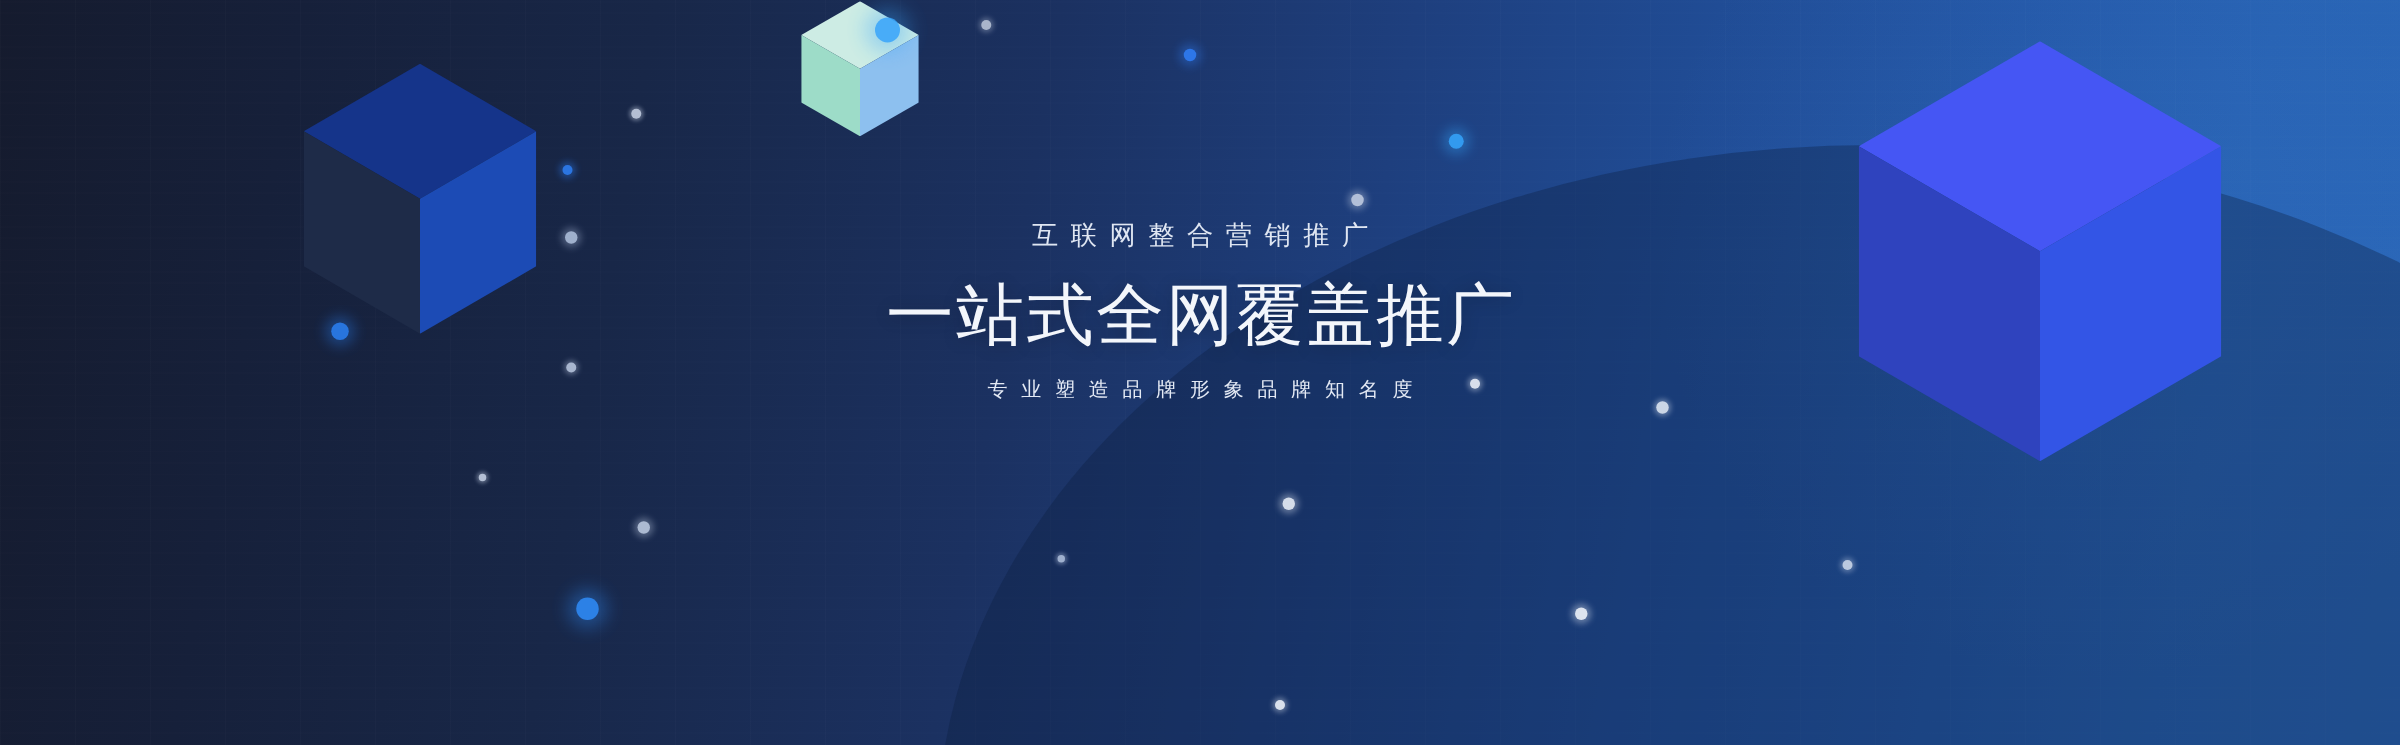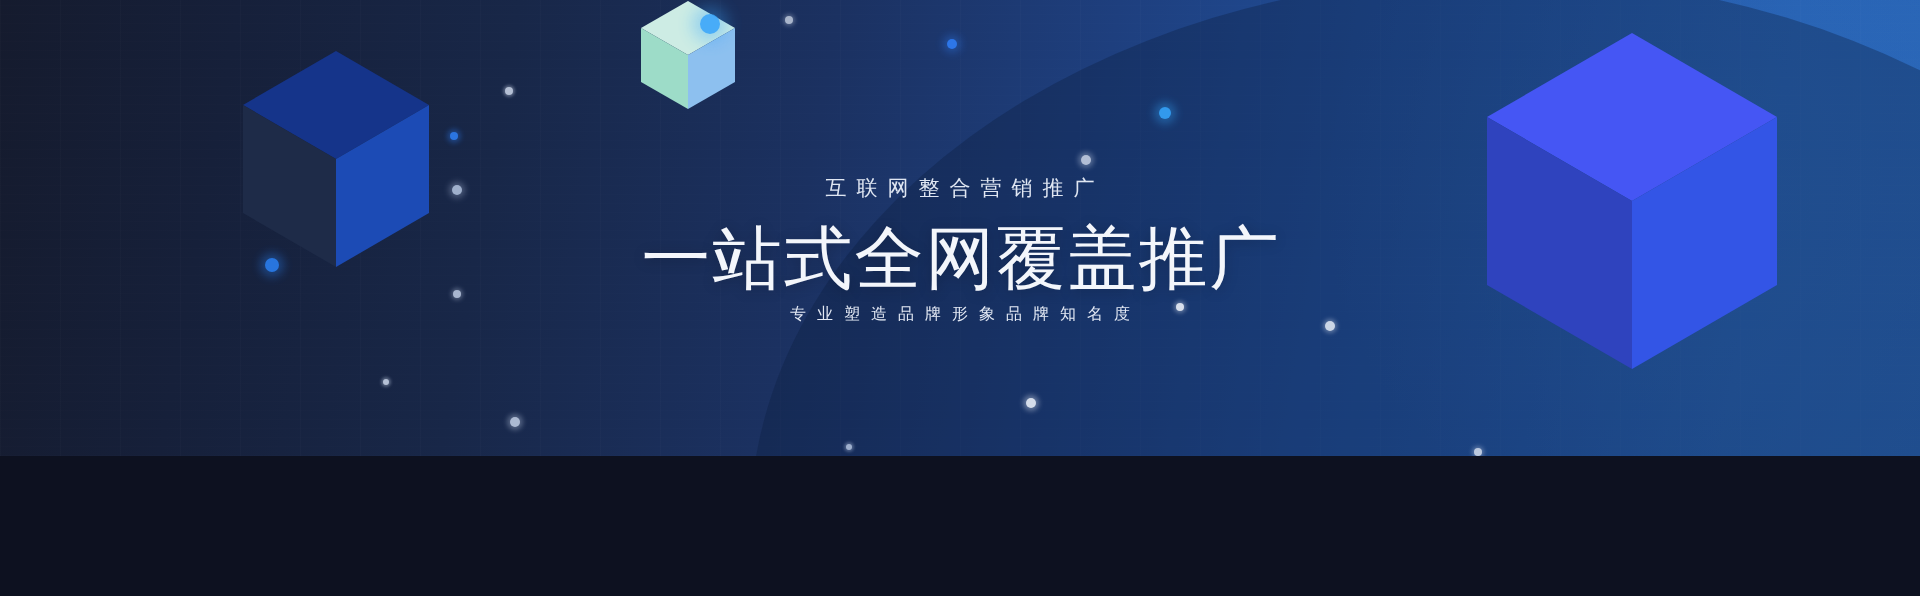--- a/index.html
+++ b/index.html
@@ -3,23 +3,23 @@
 <meta charset="utf-8">
 <style>
   html, body {
     margin: 0;
     padding: 0;
     background: #0d1120;
   }
   #banner {
     position: relative;
     width: 1920px;
-    height: 456px;
+    height: 596px;
     overflow: hidden;
-    font-family: Liberation Serif, serif;
+    font-family: Liberation Sans, sans-serif;
     
     background:
       linear-gradient(100deg,
         #151b2e 0%,
         #16203a 12%,
         #182748 26%,
         #1b3161 42%,
         #1e3f7e 56%,
         #204c95 68%,
         #2357a6 80%,
@@ -96,27 +96,27 @@
   .eyebrow {
     font-size: 21px;
     line-height: 1;
     letter-spacing: 10px;
     text-indent: 10px;
     color: #dfe6f2;
     font-weight: 400;
     margin: 0 0 26px 0;
   }
   .headline {
-    font-size: 69px;
+    font-size: 54px;
     line-height: 1;
     letter-spacing: 2px;
     text-indent: 2px;
     color: #f3f6fb;
     font-weight: 400;
-    margin: 0 0 12px 0;
+    margin: 0 0 26px 0;
     text-shadow: 0 2px 14px rgba(0,0,0,0.22);
   }
   .subline {
     font-size: 16px;
     line-height: 1;
     letter-spacing: 11px;
     text-indent: 11px;
     color: #e3e9f4;
     font-weight: 400;
     margin: 0;

